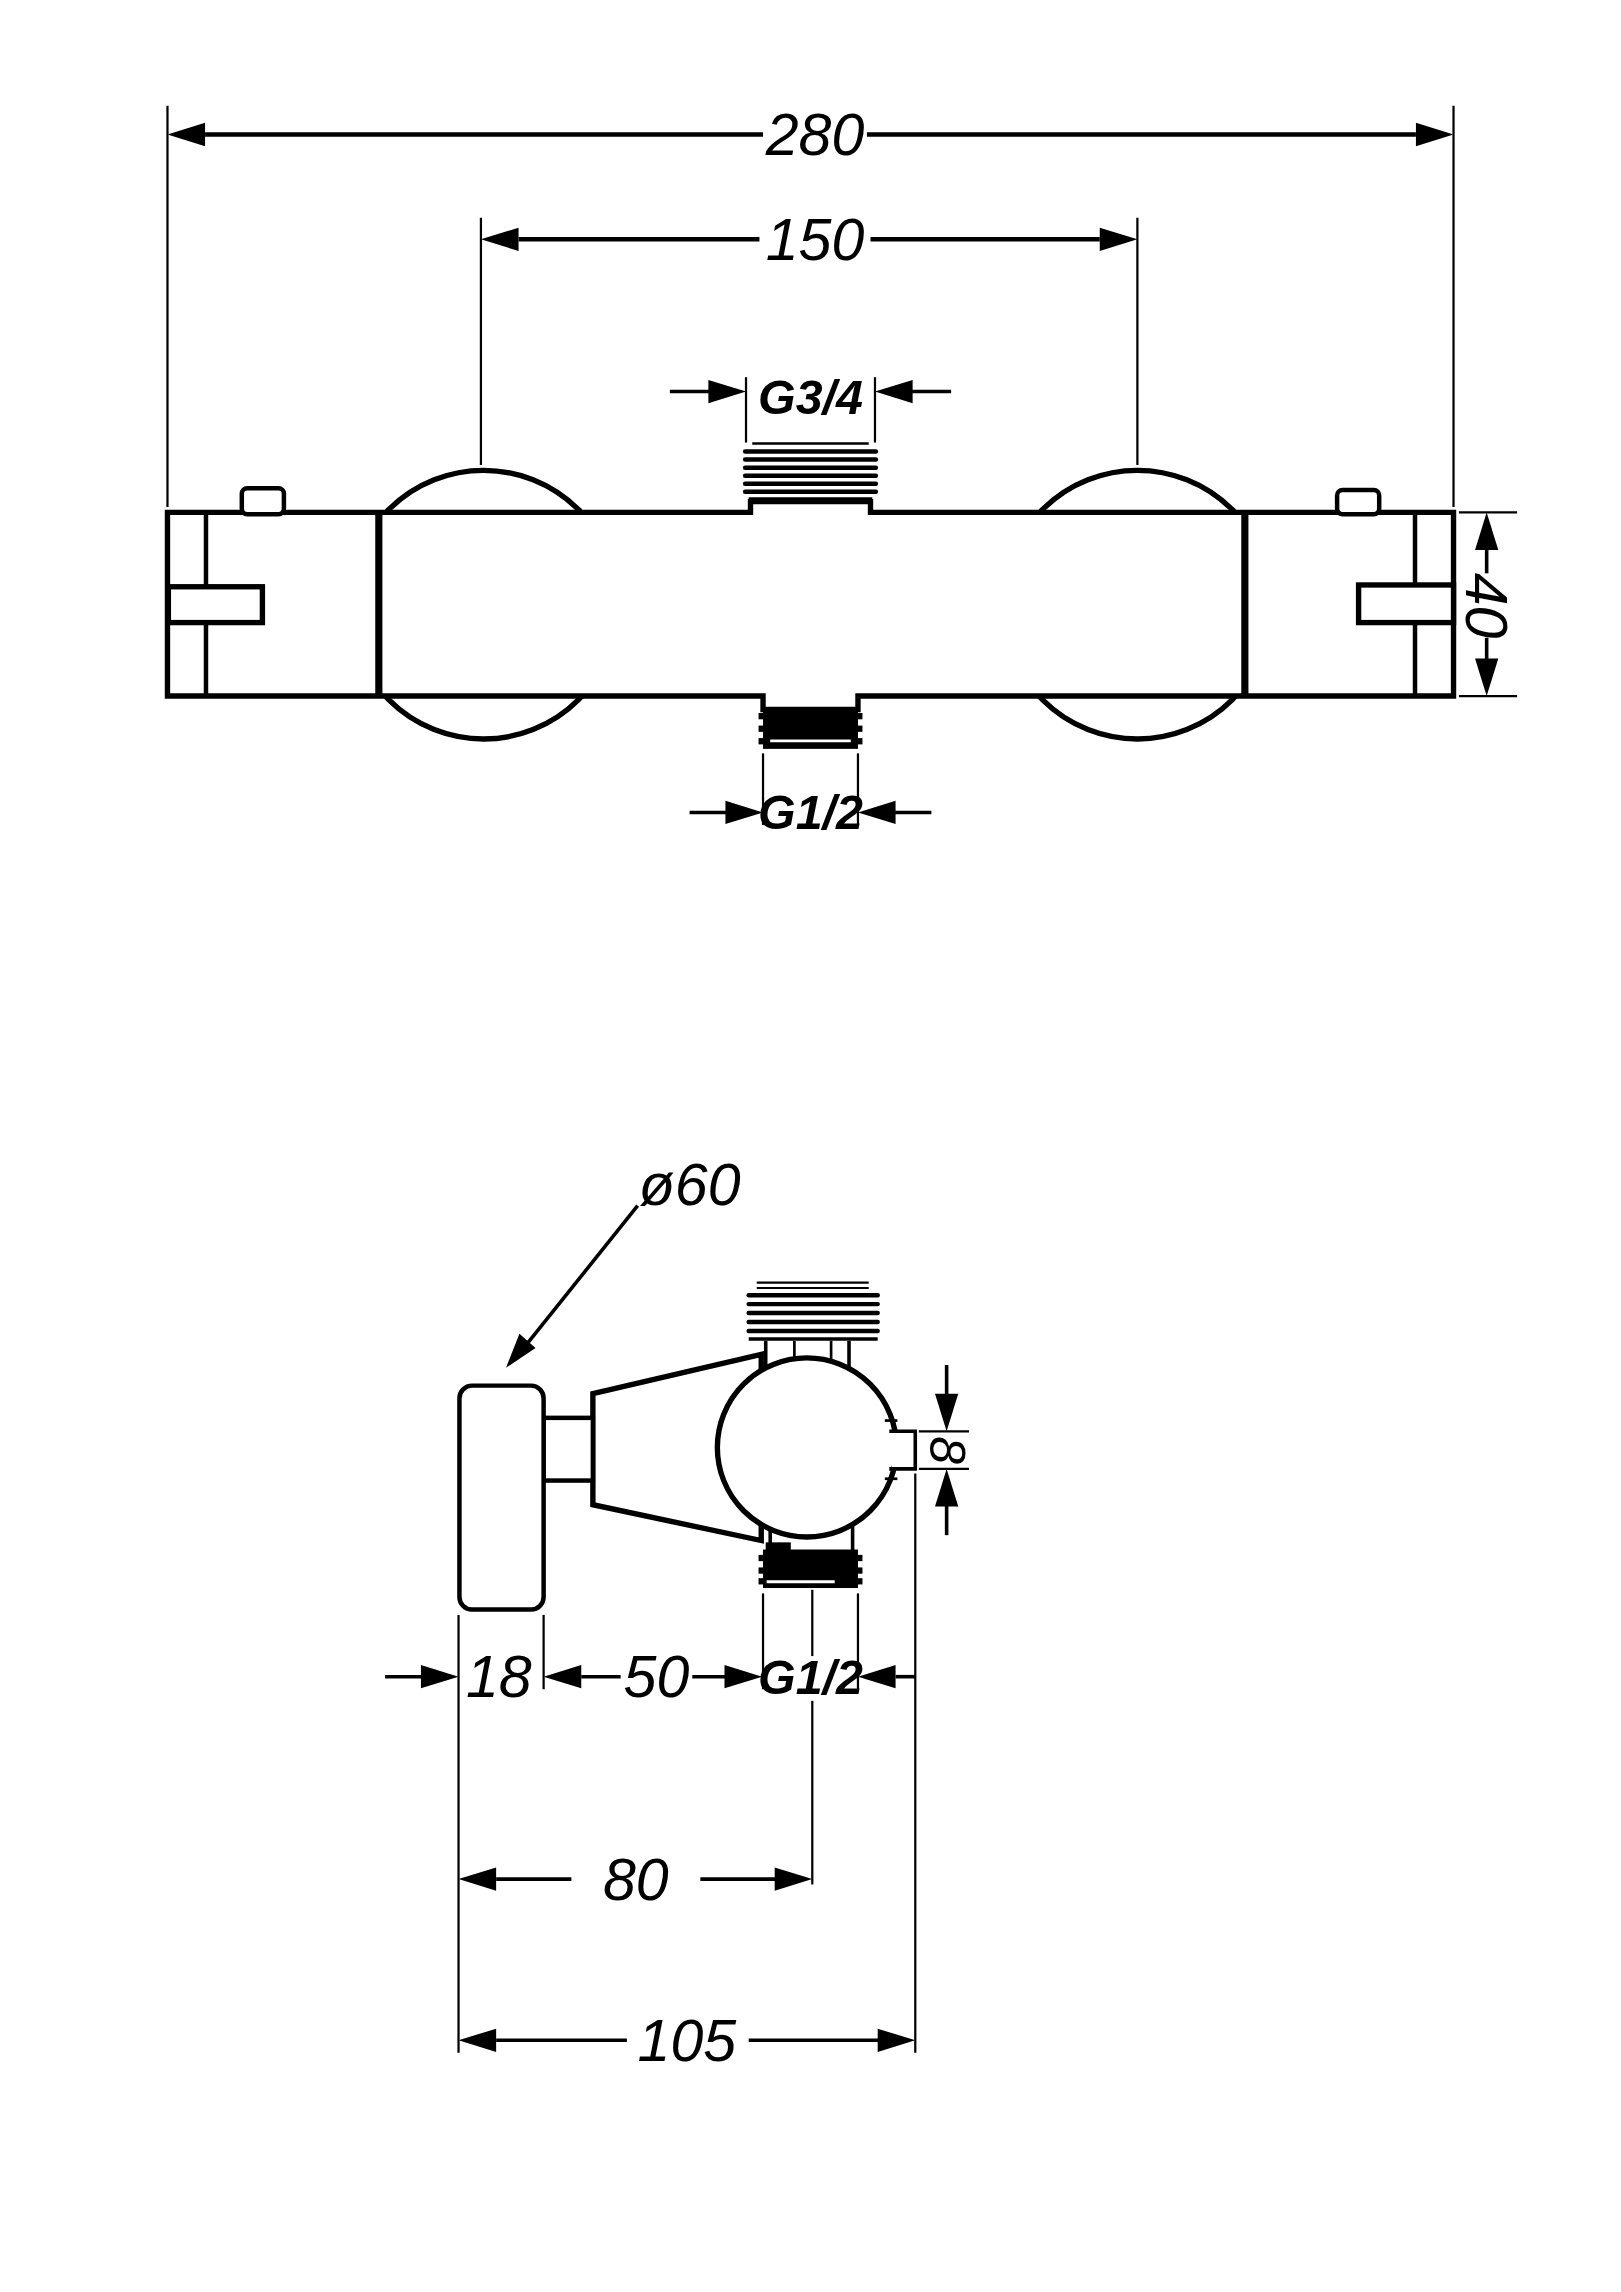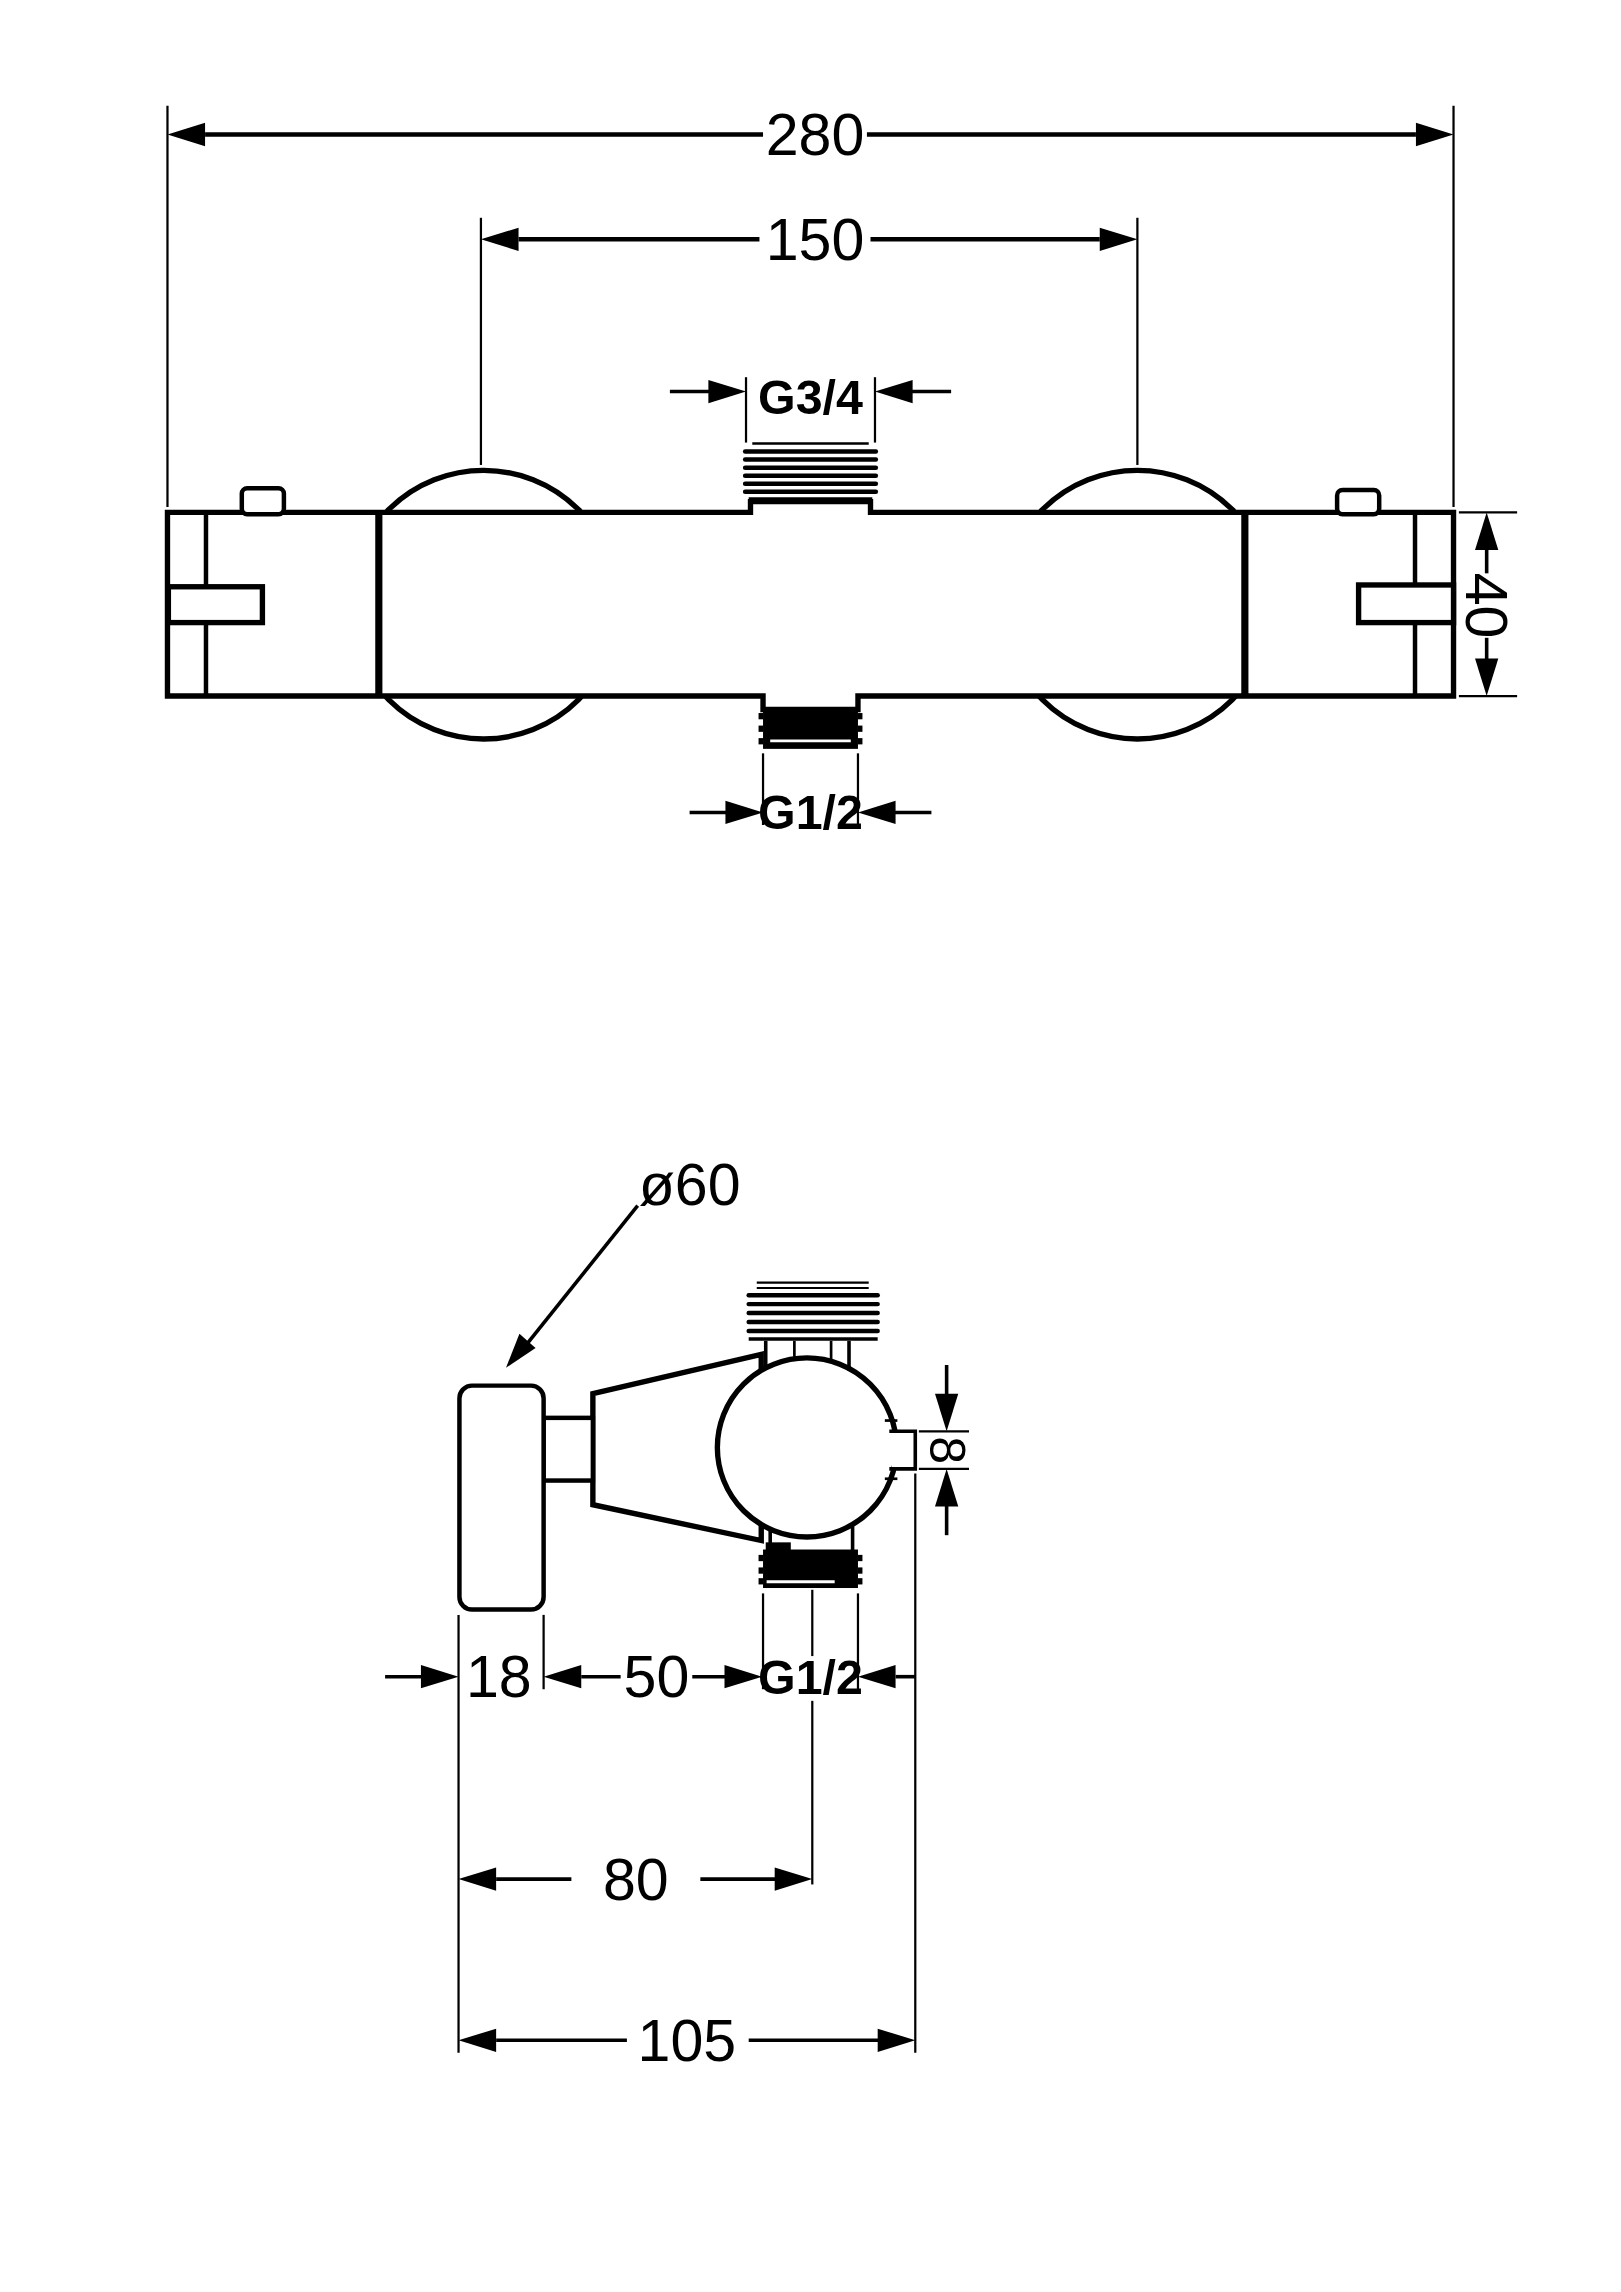--- a/index.html
+++ b/index.html
@@ -1,17 +1,17 @@
 <!DOCTYPE html>
 <html style="--ink: #000000; --paper: #ffffff;font-size:14.3px"><head>
 <meta charset="utf-8">
 <style>
   :root { --ink:#000000; --paper:#ffffff; }
   html,body { margin:0; padding:0; background:var(--paper); }
-  #canvas { position:relative; width:1621px; height:2293px; background:var(--paper); overflow:hidden; }
+  #canvas { position:relative; width:1621px; height:2293px; background:var(--paper); overflow:hidden;font-style:italic; }
   svg { position:absolute; left:0; top:0; }
   svg text { font-family:"Liberation Sans", sans-serif; fill:var(--ink); }
   .dimtxt  { font-size:66px; }
   .gtxt    { font-size:54px; font-weight:bold; }
   .smtxt   { font-size:56px; }
   .ln   { stroke:var(--ink); fill:none; }
   .fw   { stroke:var(--ink); fill:var(--paper); }
   .solid{ fill:var(--ink); stroke:none; }
   .wln  { stroke:var(--paper); fill:none; }
 </style>

